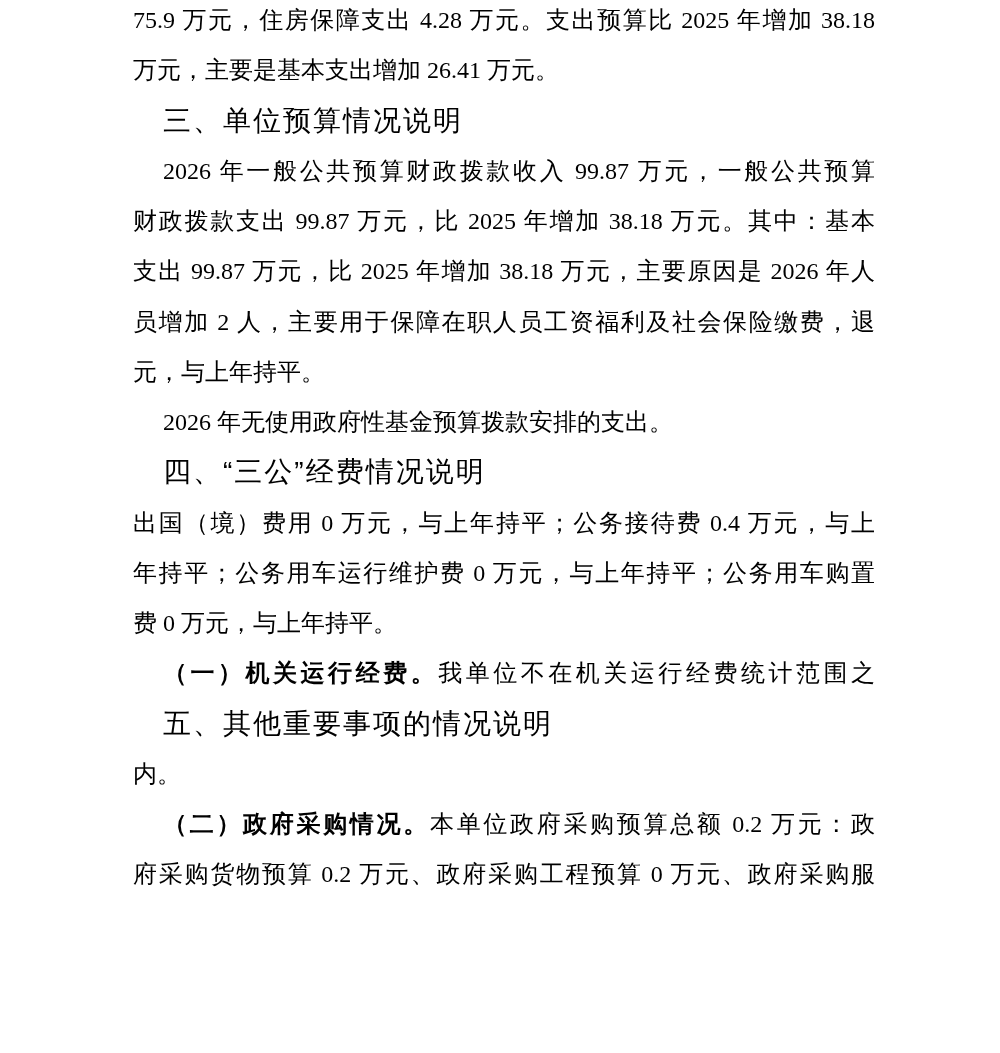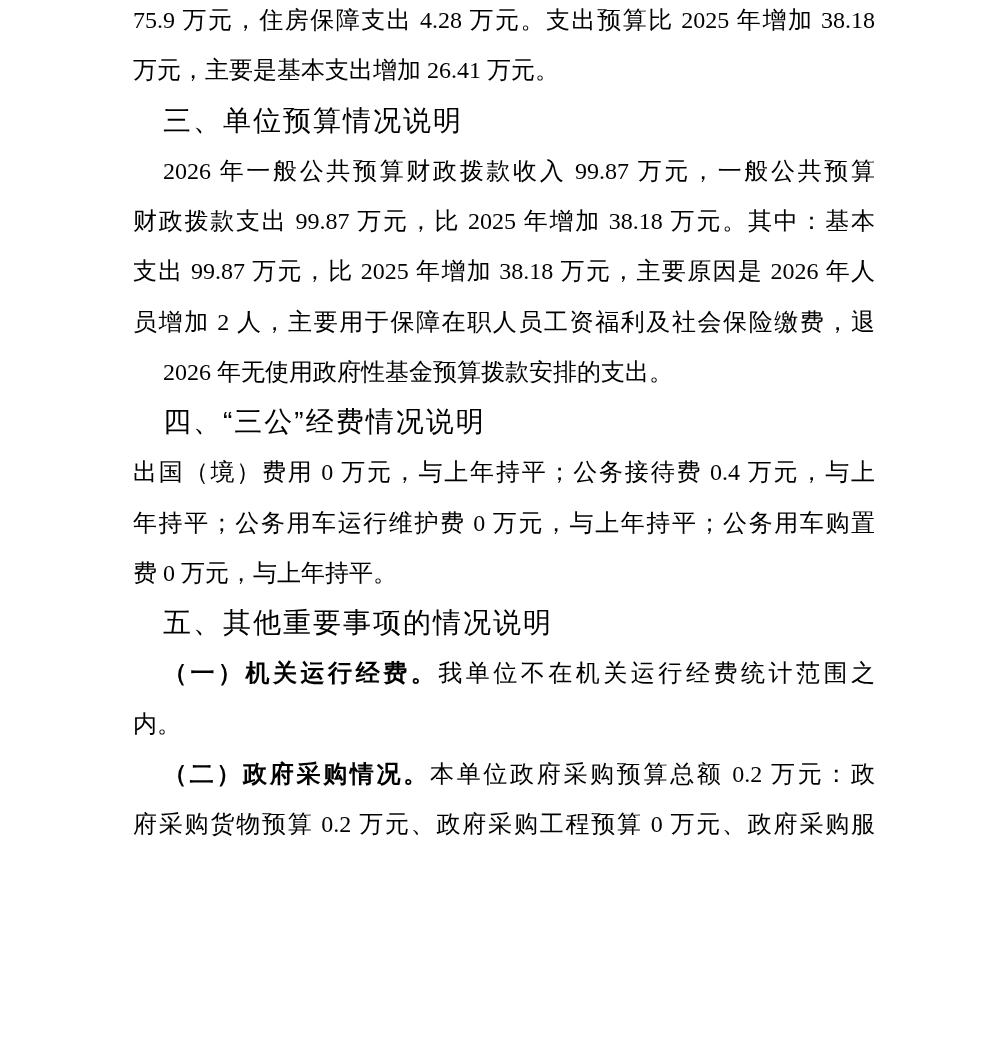--- a/index.html
+++ b/index.html
@@ -49,24 +49,25 @@
 
 <main class="page">
   <div id="doc">
       <div class="line just">75.9 万元，住房保障支出 4.28 万元。支出预算比 2025 年增加 38.18</div>
       <div class="line">万元，主要是基本支出增加 26.41 万元。</div>
       <div class="line heading ind">三、单位预算情况说明</div>
       <div class="line just ind">2026 年一般公共预算财政拨款收入 99.87 万元，一般公共预算</div>
       <div class="line just">财政拨款支出 99.87 万元，比 2025 年增加 38.18 万元。其中：基本</div>
       <div class="line just">支出 99.87 万元，比 2025 年增加 38.18 万元，主要原因是 2026 年人</div>
       <div class="line just">员增加 2 人，主要用于保障在职人员工资福利及社会保险缴费，退</div>
+      <div class="line">元，与上年持平。</div>
       <div class="line ind">2026 年无使用政府性基金预算拨款安排的支出。</div>
       <div class="line heading ind">四、“三公”经费情况说明</div>
       <div class="line just">出国（境）费用 0 万元，与上年持平；公务接待费 0.4 万元，与上</div>
       <div class="line just">年持平；公务用车运行维护费 0 万元，与上年持平；公务用车购置</div>
       <div class="line">费 0 万元，与上年持平。</div>
+      <div class="line just ind"><span class="lead-bold">（一）机关运行经费。</span>我单位不在机关运行经费统计范围之</div>
       <div class="line heading ind">五、其他重要事项的情况说明</div>
-      <div class="line just ind"><span class="lead-bold">（一）机关运行经费。</span>我单位不在机关运行经费统计范围之</div>
       <div class="line">内。</div>
       <div class="line just ind"><span class="lead-bold">（二）政府采购情况。</span>本单位政府采购预算总额 0.2 万元：政</div>
       <div class="line just">府采购货物预算 0.2 万元、政府采购工程预算 0 万元、政府采购服</div>
     </div>
 </main>
 
 </body></html>

